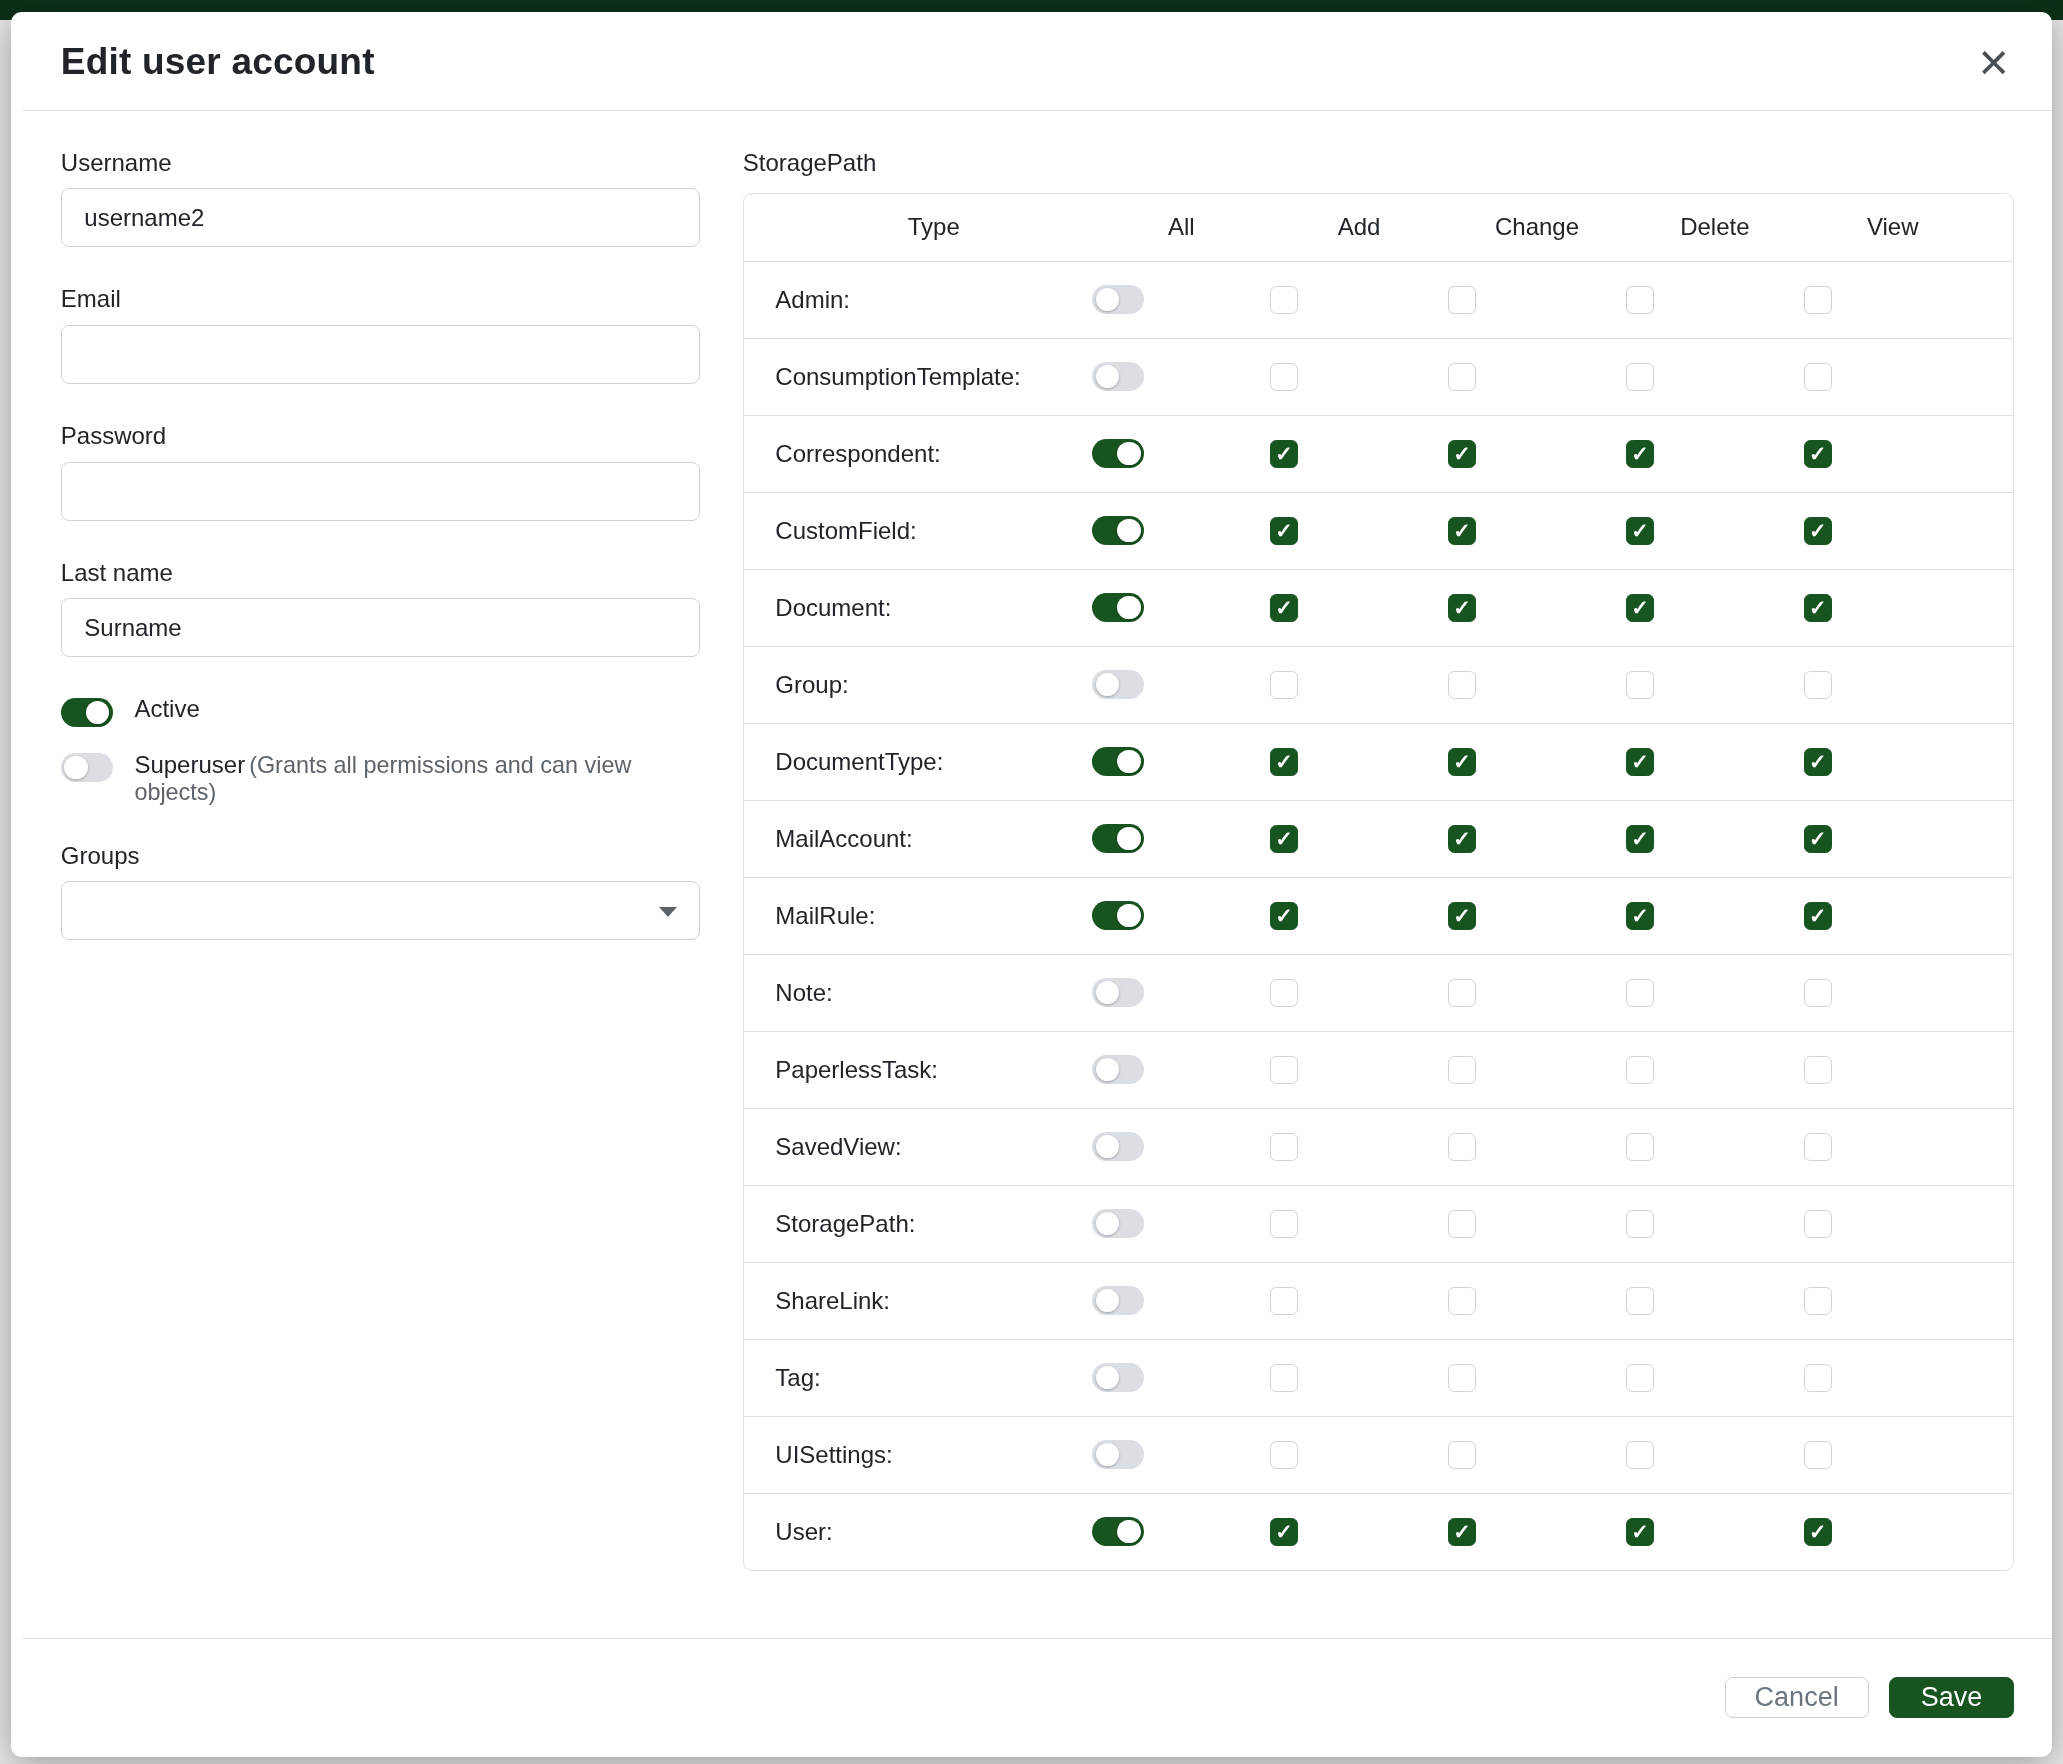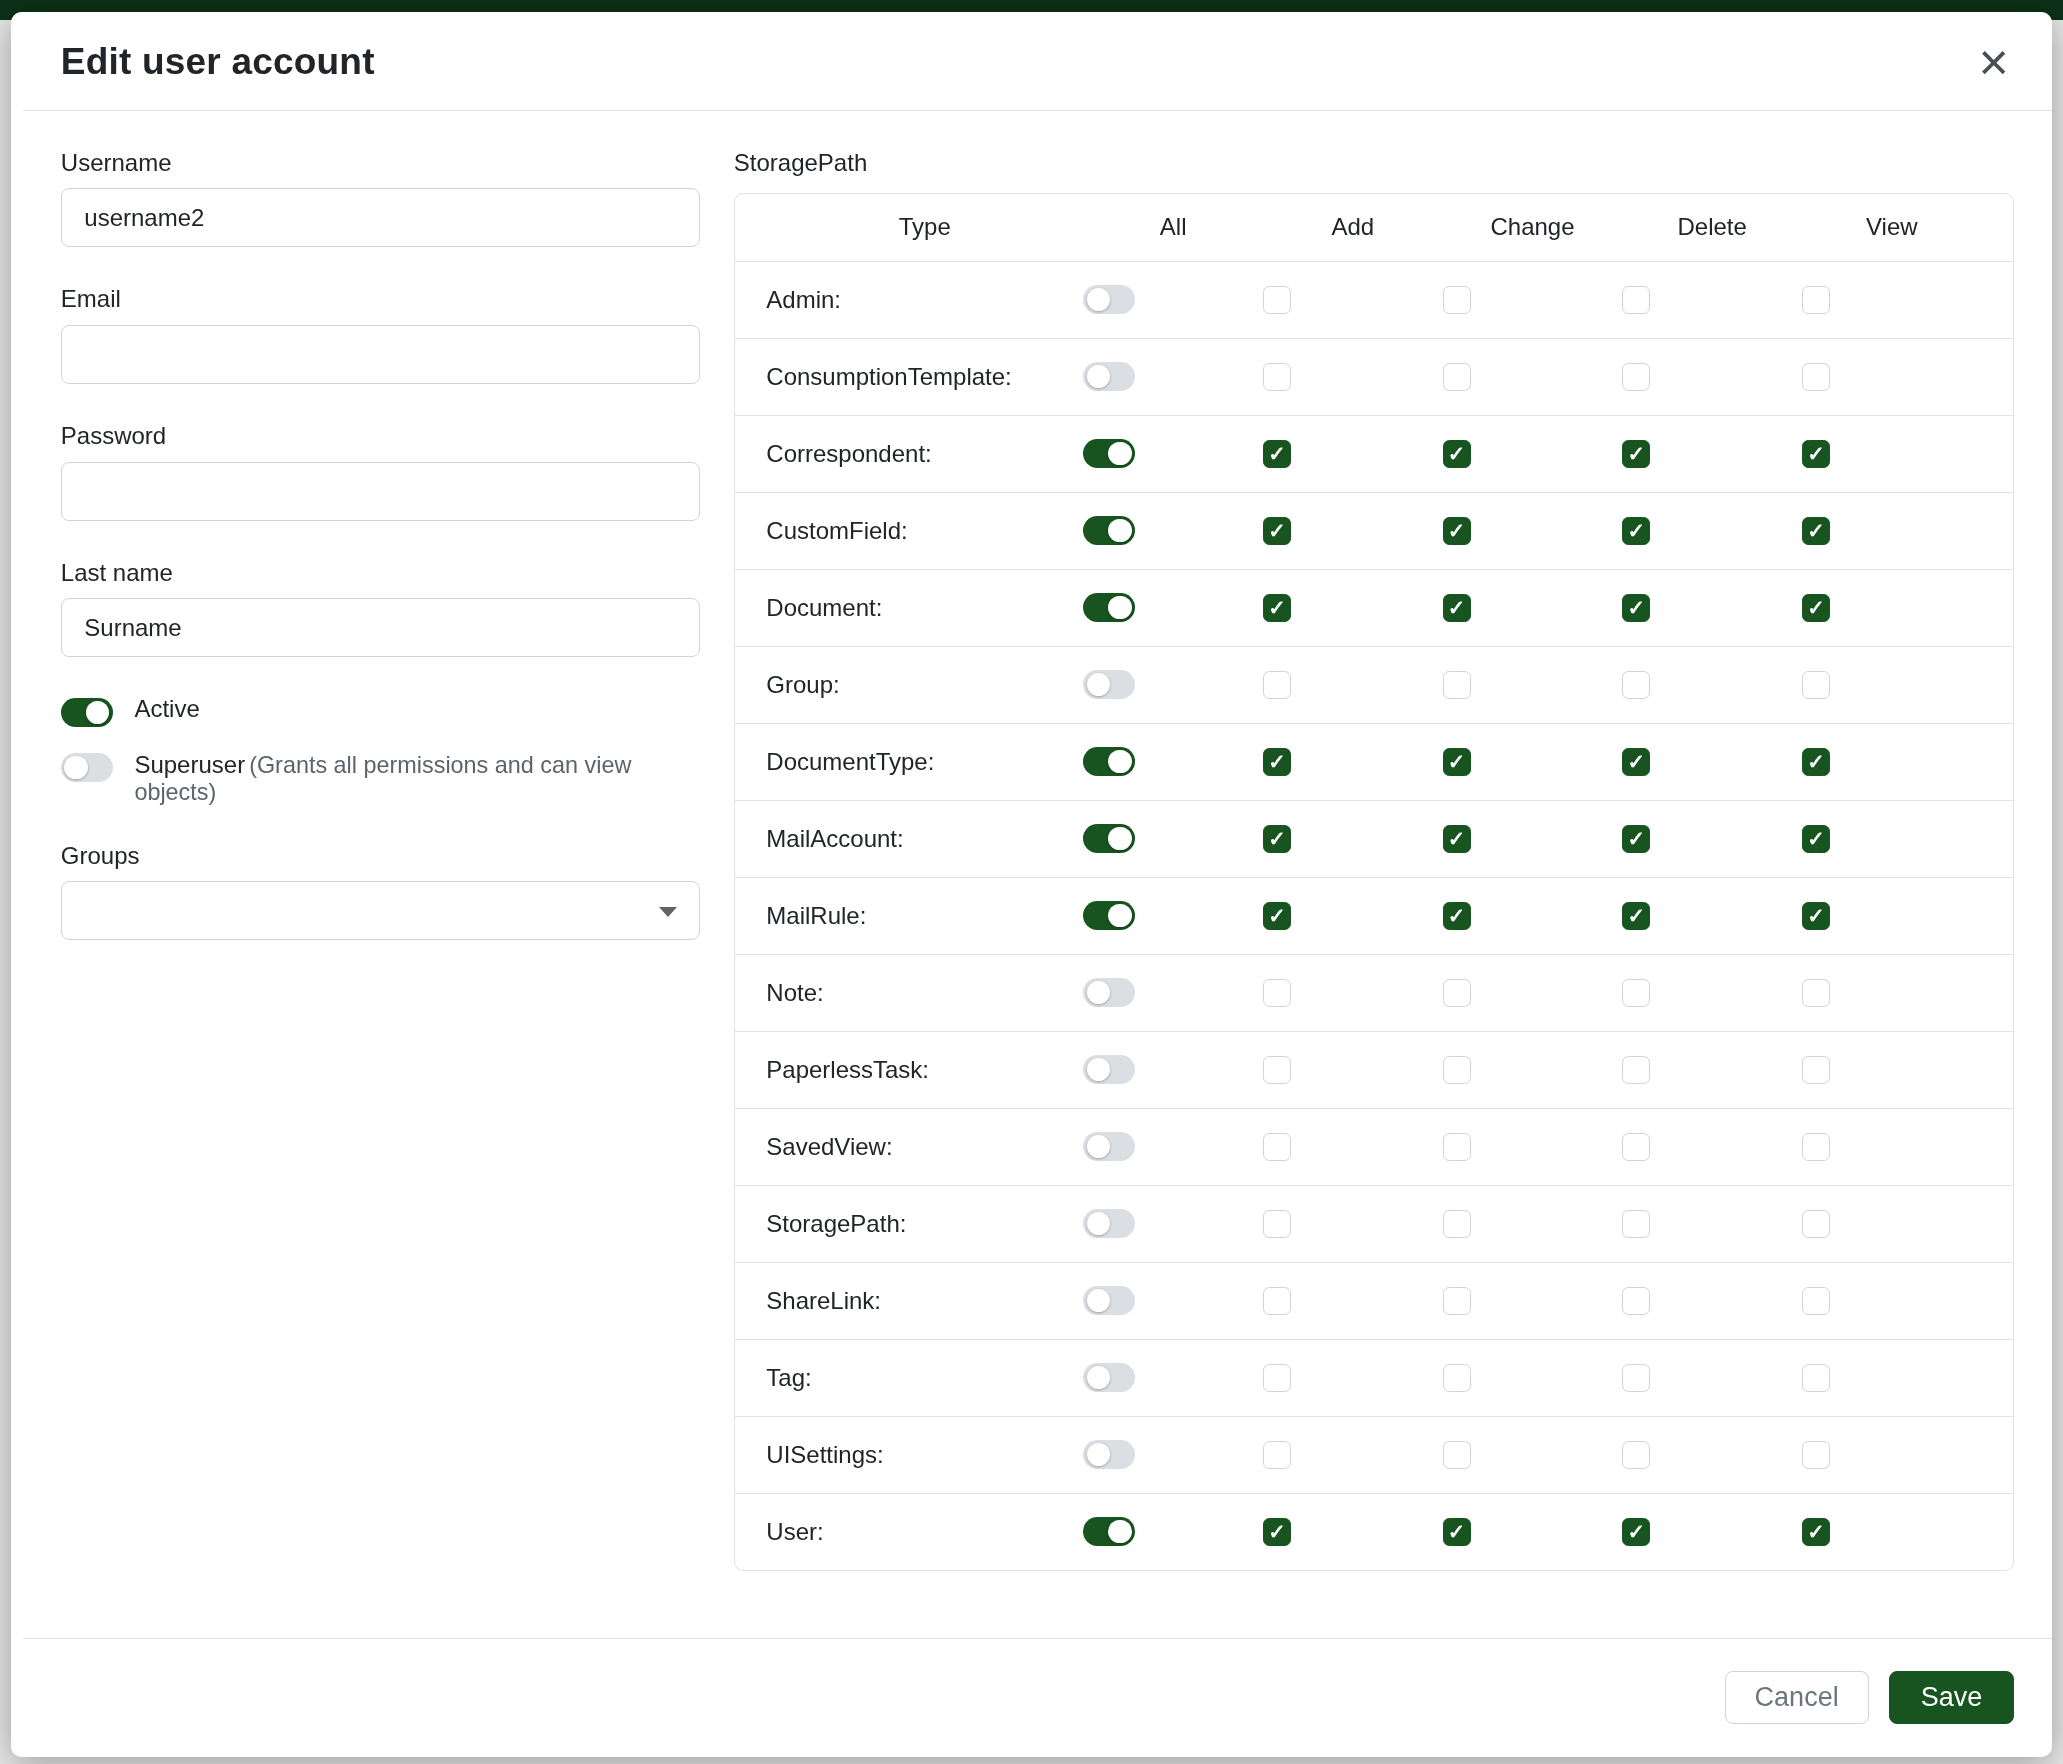--- a/index.html
+++ b/index.html
@@ -21,21 +21,21 @@
     display:flex; align-items:center; justify-content:space-between;
     padding:29px 38px 27px 38px;
     border-bottom:0.9px solid #dee2e6;
     flex-shrink:0;
   }
   .modal-title { font-size:37px; font-weight:700; color:#212529; letter-spacing:0.2px; }
   .close-btn {
     font-size:52px; line-height:36px; color:#4a4f54; background:none; border:none;
     cursor:pointer; font-weight:300; font-family:inherit; padding:0 5.4px;
   }
-  .modal-body { flex:1; display:flex; padding:38px; gap:34px; overflow:hidden; }
+  .modal-body { flex:1; display:flex; padding:38px; gap:43px; overflow:hidden; }
 
   
   .form-col { width:639px; flex-shrink:0; }
   .field { margin-bottom:38px; }
   .field-label { display:block; font-size:24px; color:#212529; margin-bottom:11.7px; }
   .text-input {
     width:100%; height:59px; border:0.9px solid #ced4da; border-radius:8px;
     font-size:24px; padding:0 22.5px; color:#212529; background:#fff; font-family:inherit;
     outline:none;
   }
@@ -81,21 +81,21 @@
     display:flex; align-items:center; justify-content:center; cursor:pointer;
   }
   .cb.checked { background:#17541f; border-color:#17541f; }
   .cb.checked::after { content:"✓"; color:#fff; font-size:21px; font-weight:700; line-height:1; }
 
   
   .modal-footer {
     border-top:0.9px solid #dee2e6; height:119px; flex-shrink:0;
     display:flex; align-items:center; justify-content:flex-end; gap:20px; padding:0 38px;
   }
-  .btn { height:53px; border-radius:8px; font-size:27px; font-family:inherit; cursor:pointer; }
+  .btn { height:41px; border-radius:8px; font-size:27px; font-family:inherit; cursor:pointer; }
   .btn-cancel { padding:0 29px; color:#6c757d; background:#fff; border:0.9px solid #ced4da; }
   .btn-save { padding:0 31px; color:#fff; background:#17541f; border:0.9px solid #17541f; }
 </style>
 </head>
 <body>
 
 <div class="topbar"></div>
 
 <div class="modal">
 

